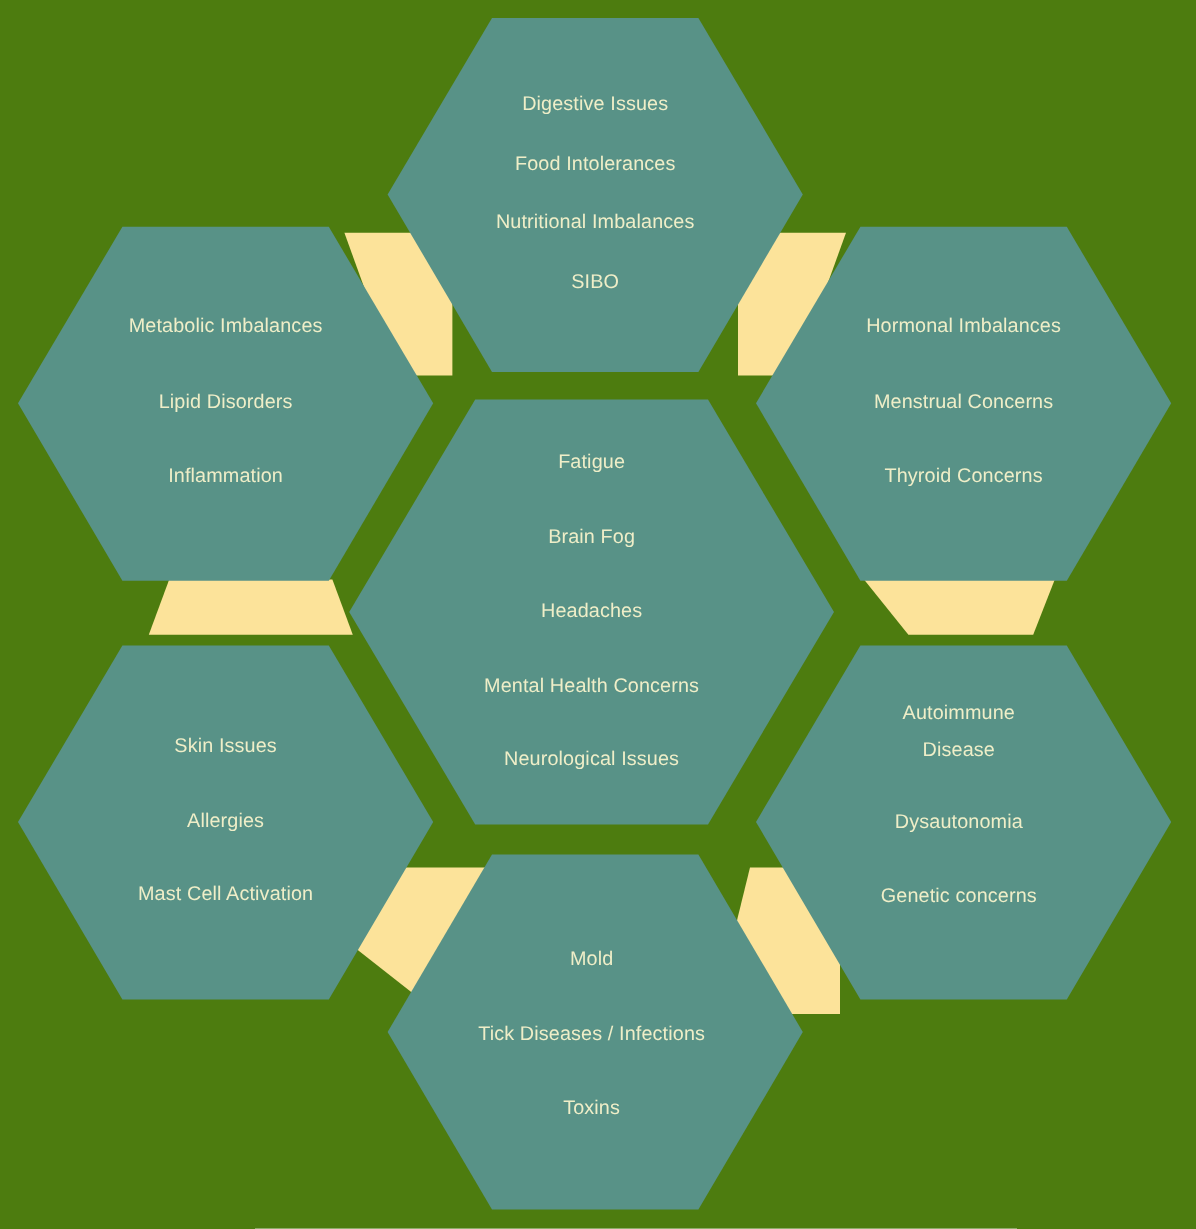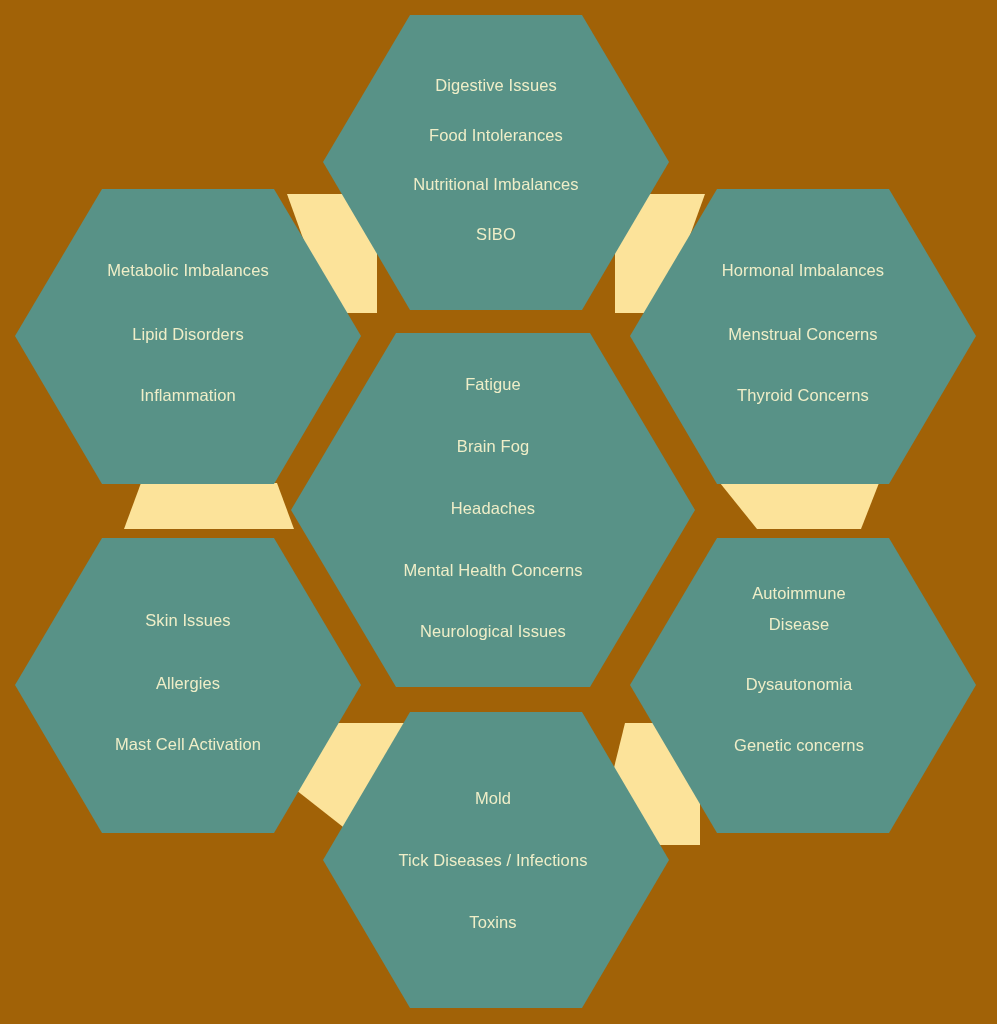--- a/index.html
+++ b/index.html
@@ -29,21 +29,21 @@
     font-size: 16.5px;
     fill: #efeec8;
     text-anchor: middle;
     dominant-baseline: middle;
     letter-spacing: 0.1px;
   }
 </style>
 </head>
 <body>
 
-<div id="diagram-root" style="background: #a16207;">
+<div id="diagram-root" style="background: #4d7c0f;">
   <svg id="honeycomb" viewBox="0 0 997 1024" xmlns="http://www.w3.org/2000/svg">
 
     <g>
       <polygon points="288,192 374,192 374,310 288,310 " fill="#fce39a" transform="translate(0,0)" style="display:none"></polygon>
 
       <polygon fill="#fce39a" points="287,194 377,194 377,313 330,313"></polygon>
 
       <polygon fill="#fce39a" points="615,194 705,194 662,313 615,313"></polygon>
 
       <polygon fill="#fce39a" points="141,483 277,483 294,529 124,529"></polygon>

